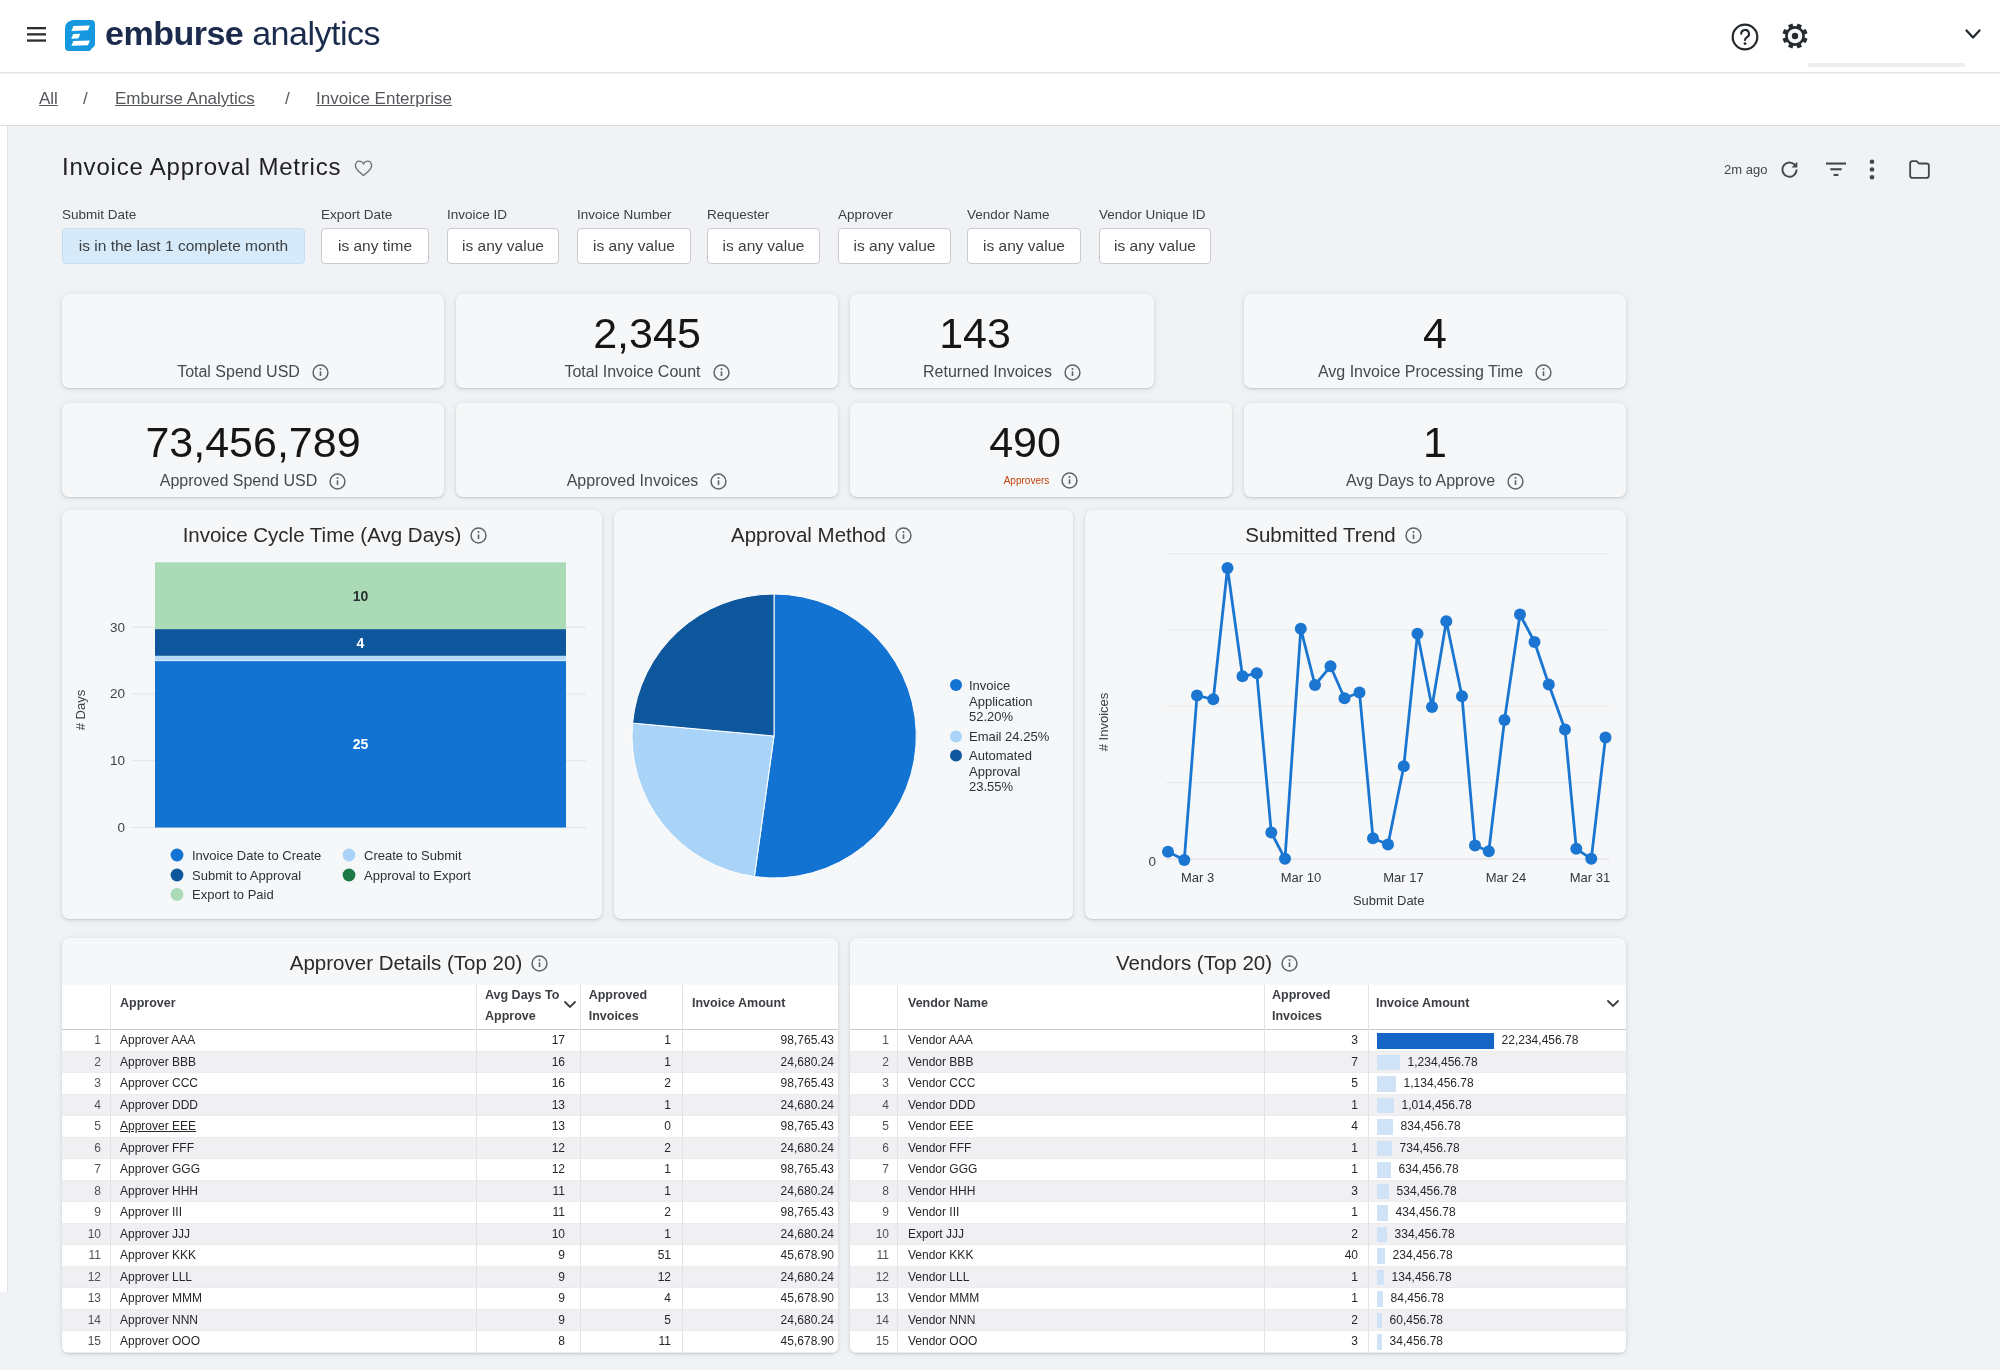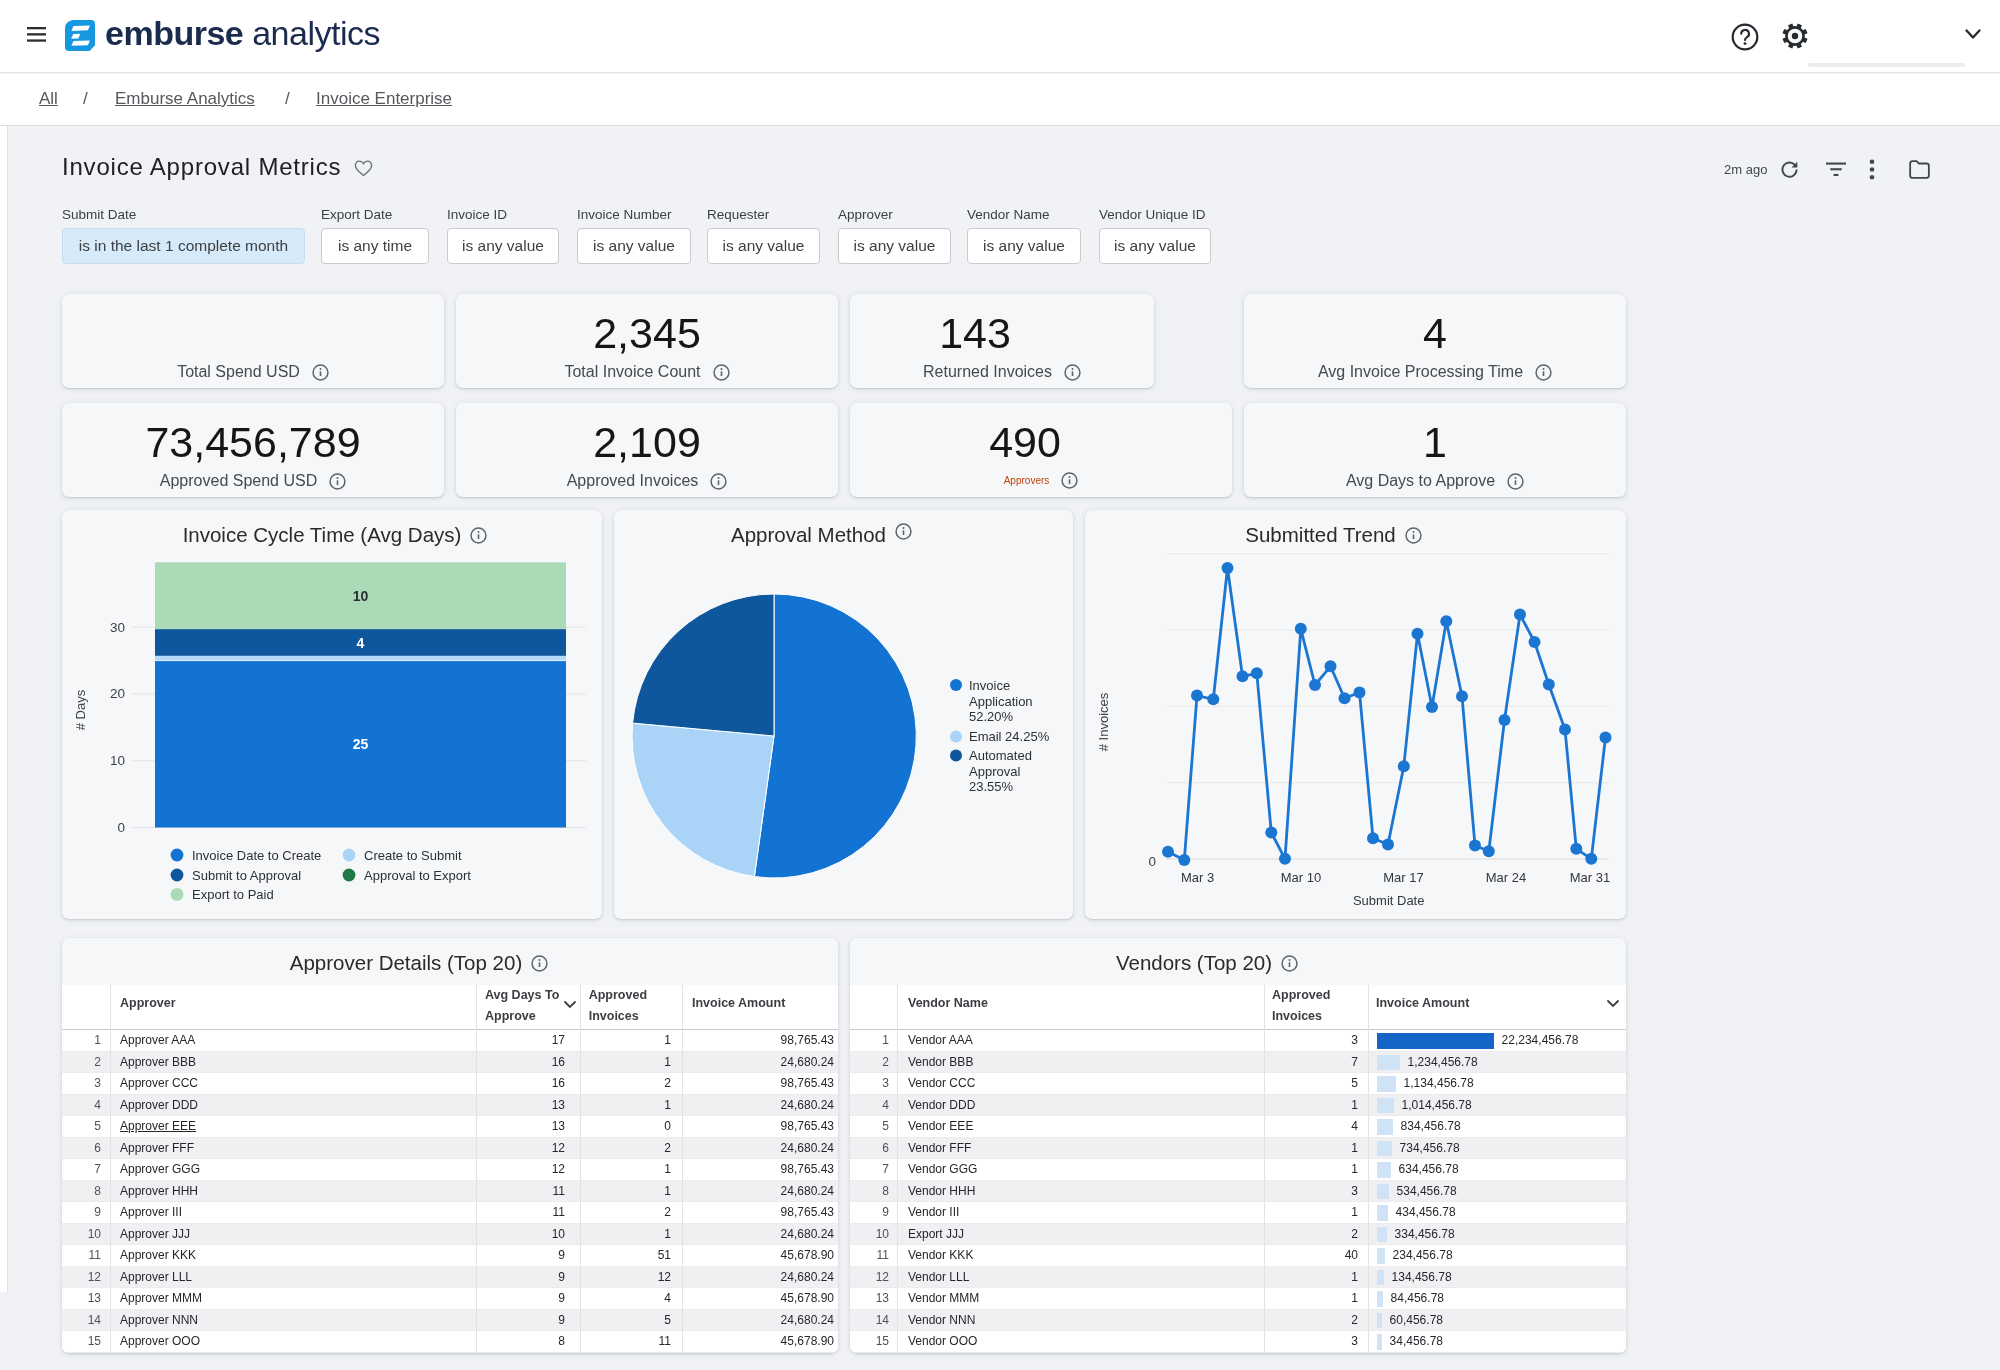--- a/index.html
+++ b/index.html
@@ -145,21 +145,20 @@
 <div style="position:absolute;top:69px;left:0;right:0;display:flex;align-items:center;justify-content:center;gap:12px;">
 <span style="font-size:16px;color:#46494d;">Approved Spend USD</span>
 <svg width="17" height="17" viewBox="0 0 16 16">
         <circle cx="8" cy="8" r="7" fill="none" stroke="#5f6368" stroke-width="1.4"></circle>
         <rect x="7.25" y="6.9" width="1.5" height="4.4" fill="#5f6368"></rect>
         <circle cx="8" cy="4.7" r="0.95" fill="#5f6368"></circle>
       </svg>
 </div>
   </div>
 <div class="card" style="left:456px;top:403px;width:382px;height:94px;">
-<div style="position:absolute;top:18px;left:0;right:0;text-align:center;font-size:43px;line-height:43px;color:#161616;transform:translateX(0px);">2,109</div>
 <div style="position:absolute;top:69px;left:0;right:0;display:flex;align-items:center;justify-content:center;gap:12px;">
 <span style="font-size:16px;color:#46494d;">Approved Invoices</span>
 <svg width="17" height="17" viewBox="0 0 16 16">
         <circle cx="8" cy="8" r="7" fill="none" stroke="#5f6368" stroke-width="1.4"></circle>
         <rect x="7.25" y="6.9" width="1.5" height="4.4" fill="#5f6368"></rect>
         <circle cx="8" cy="4.7" r="0.95" fill="#5f6368"></circle>
       </svg>
 </div>
   </div>
 <div class="card" style="left:850px;top:403px;width:382px;height:94px;">
@@ -225,21 +224,21 @@
 <circle cx="115" cy="365" r="6.4" fill="#0e579c"></circle>
       <text x="130" y="369.5">Submit to Approval</text>
 <circle cx="287" cy="365" r="6.4" fill="#1d7a45"></circle>
       <text x="302" y="369.5">Approval to Export</text>
 <circle cx="115" cy="384.4" r="6.4" fill="#aadab6"></circle>
       <text x="130" y="388.9">Export to Paid</text>
 </g>
 </svg>
 <div class="card" style="left:614px;top:510px;width:459px;height:409px;"></div>
 <div class="abs" style="left:614px;top:523px;width:459px;">
-<div style="display:flex;align-items:flex-start;justify-content:center;gap:9px;transform:translateX(-22px);">
+<div style="display:flex;align-items:center;justify-content:center;gap:9px;transform:translateX(-22px);">
 <span style="font-size:20.5px;color:#2a2a2a;">Approval Method</span>
 <svg width="17" height="17" viewBox="0 0 16 16">
         <circle cx="8" cy="8" r="7" fill="none" stroke="#5f6368" stroke-width="1.4"></circle>
         <rect x="7.25" y="6.9" width="1.5" height="4.4" fill="#5f6368"></rect>
         <circle cx="8" cy="4.7" r="0.95" fill="#5f6368"></circle>
       </svg>
 </div>
   </div>
 <svg class="abs" style="left:614px;top:510px" width="459" height="409">
 <path d="M160,226 L160,84 A142,142 0 1 1 140.4,366.6 Z" fill="#1373d3" stroke="#fff" stroke-width="1"></path>

